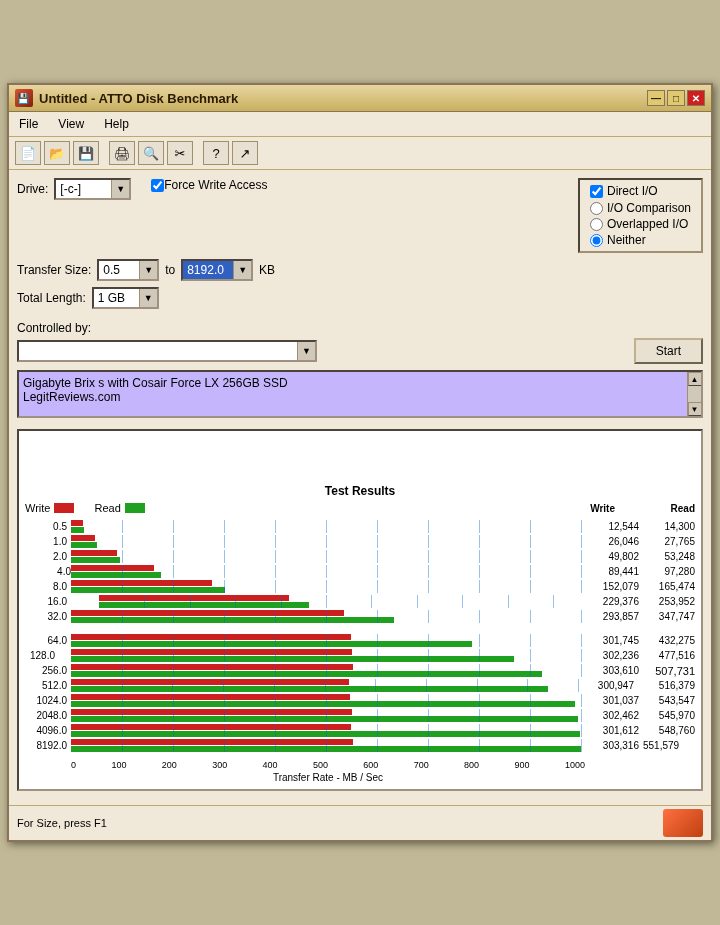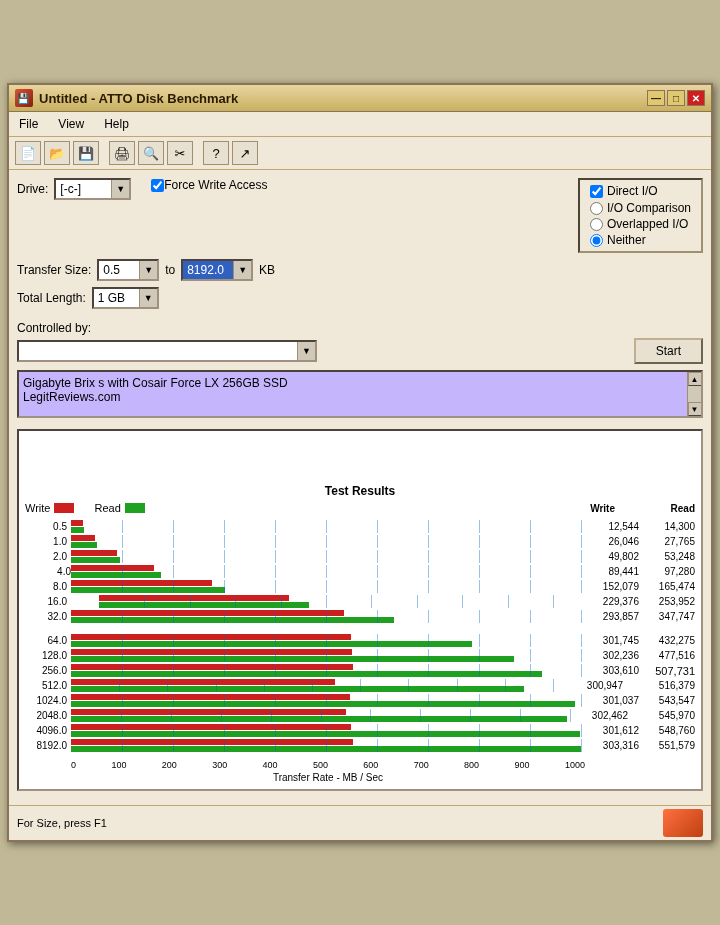--- a/index.html
+++ b/index.html
@@ -564,21 +564,21 @@
               <div style="position: absolute; top: 0px; bottom: 0px; left: 100%; width: 1px; background: rgba(0, 100, 200, 0.4); pointer-events: none;"></div>
               <div style="background: rgb(204, 32, 32); height: 6px; width: 54.9094%;"></div>
               <div style="background: rgb(32, 160, 32); height: 6px; width: 78.6786%;"></div>
             </div>
             <div style="display: flex; gap: 4px; padding-left: 6px;">
               <div style="width: 52px; text-align: right; font-size: 10px;">301,745</div>
               <div style="width: 52px; text-align: right; font-size: 10px;">432,275</div>
             </div>
           </div>
           <div style="display: flex; align-items: center; margin-bottom: 2px;">
-            <div style="width: 46px; text-align: right; font-size: 10px; padding-right: 4px; white-space: nowrap;">128.0</div>
+            <div style="width: 46px; text-align: right; font-size: 10px; padding-right: 16px; white-space: nowrap;">128.0</div>
             <div style="flex: 1 1 0%; display: flex; flex-direction: column; gap: 1px; position: relative;">
               <div style="position: absolute; top: 0px; bottom: 0px; left: 10%; width: 1px; background: rgba(0, 100, 200, 0.4); pointer-events: none;"></div>
               <div style="position: absolute; top: 0px; bottom: 0px; left: 20%; width: 1px; background: rgba(0, 100, 200, 0.4); pointer-events: none;"></div>
               <div style="position: absolute; top: 0px; bottom: 0px; left: 30%; width: 1px; background: rgba(0, 100, 200, 0.4); pointer-events: none;"></div>
               <div style="position: absolute; top: 0px; bottom: 0px; left: 40%; width: 1px; background: rgba(0, 100, 200, 0.4); pointer-events: none;"></div>
               <div style="position: absolute; top: 0px; bottom: 0px; left: 50%; width: 1px; background: rgba(0, 100, 200, 0.4); pointer-events: none;"></div>
               <div style="position: absolute; top: 0px; bottom: 0px; left: 60%; width: 1px; background: rgba(0, 100, 200, 0.4); pointer-events: none;"></div>
               <div style="position: absolute; top: 0px; bottom: 0px; left: 70%; width: 1px; background: rgba(0, 100, 200, 0.4); pointer-events: none;"></div>
               <div style="position: absolute; top: 0px; bottom: 0px; left: 80%; width: 1px; background: rgba(0, 100, 200, 0.4); pointer-events: none;"></div>
               <div style="position: absolute; top: 0px; bottom: 0px; left: 90%; width: 1px; background: rgba(0, 100, 200, 0.4); pointer-events: none;"></div>
@@ -621,21 +621,21 @@
               <div style="position: absolute; top: 0px; bottom: 0px; left: 40%; width: 1px; background: rgba(0, 100, 200, 0.4); pointer-events: none;"></div>
               <div style="position: absolute; top: 0px; bottom: 0px; left: 50%; width: 1px; background: rgba(0, 100, 200, 0.4); pointer-events: none;"></div>
               <div style="position: absolute; top: 0px; bottom: 0px; left: 60%; width: 1px; background: rgba(0, 100, 200, 0.4); pointer-events: none;"></div>
               <div style="position: absolute; top: 0px; bottom: 0px; left: 70%; width: 1px; background: rgba(0, 100, 200, 0.4); pointer-events: none;"></div>
               <div style="position: absolute; top: 0px; bottom: 0px; left: 80%; width: 1px; background: rgba(0, 100, 200, 0.4); pointer-events: none;"></div>
               <div style="position: absolute; top: 0px; bottom: 0px; left: 90%; width: 1px; background: rgba(0, 100, 200, 0.4); pointer-events: none;"></div>
               <div style="position: absolute; top: 0px; bottom: 0px; left: 100%; width: 1px; background: rgba(0, 100, 200, 0.4); pointer-events: none;"></div>
               <div style="background: rgb(204, 32, 32); height: 6px; width: 54.7638%;"></div>
               <div style="background: rgb(32, 160, 32); height: 6px; width: 93.9848%;"></div>
             </div>
-            <div style="display: flex; gap: 20px; padding-left: 18px; justify-content: center;">
+            <div style="display: flex; gap: 9px; padding-left: 4px; justify-content: center;">
               <div style="width: 52px; text-align: right; font-size: 10px;">300,947</div>
               <div style="width: 52px; text-align: right; font-size: 10px;">516,379</div>
             </div>
           </div>
           <div style="display: flex; align-items: center; margin-bottom: 2px;">
             <div style="width: 46px; text-align: right; font-size: 10px; padding-right: 4px; white-space: nowrap;">1024.0</div>
             <div style="flex: 1 1 0%; display: flex; flex-direction: column; gap: 1px; position: relative;">
               <div style="position: absolute; top: 0px; bottom: 0px; left: 10%; width: 1px; background: rgba(0, 100, 200, 0.4); pointer-events: none;"></div>
               <div style="position: absolute; top: 0px; bottom: 0px; left: 20%; width: 1px; background: rgba(0, 100, 200, 0.4); pointer-events: none;"></div>
               <div style="position: absolute; top: 0px; bottom: 0px; left: 30%; width: 1px; background: rgba(0, 100, 200, 0.4); pointer-events: none;"></div>
@@ -663,21 +663,21 @@
               <div style="position: absolute; top: 0px; bottom: 0px; left: 40%; width: 1px; background: rgba(0, 100, 200, 0.4); pointer-events: none;"></div>
               <div style="position: absolute; top: 0px; bottom: 0px; left: 50%; width: 1px; background: rgba(0, 100, 200, 0.4); pointer-events: none;"></div>
               <div style="position: absolute; top: 0px; bottom: 0px; left: 60%; width: 1px; background: rgba(0, 100, 200, 0.4); pointer-events: none;"></div>
               <div style="position: absolute; top: 0px; bottom: 0px; left: 70%; width: 1px; background: rgba(0, 100, 200, 0.4); pointer-events: none;"></div>
               <div style="position: absolute; top: 0px; bottom: 0px; left: 80%; width: 1px; background: rgba(0, 100, 200, 0.4); pointer-events: none;"></div>
               <div style="position: absolute; top: 0px; bottom: 0px; left: 90%; width: 1px; background: rgba(0, 100, 200, 0.4); pointer-events: none;"></div>
               <div style="position: absolute; top: 0px; bottom: 0px; left: 100%; width: 1px; background: rgba(0, 100, 200, 0.4); pointer-events: none;"></div>
               <div style="background: rgb(204, 32, 32); height: 6px; width: 55.055%;"></div>
               <div style="background: rgb(32, 160, 32); height: 6px; width: 99.372%;"></div>
             </div>
-            <div style="display: flex; gap: 15px; padding-left: 6px;">
+            <div style="display: flex; gap: 4px; padding-left: 6px;">
               <div style="width: 52px; text-align: right; font-size: 10px;">302,462</div>
               <div style="width: 52px; text-align: right; font-size: 10px;">545,970</div>
             </div>
           </div>
           <div style="display: flex; align-items: center; margin-bottom: 2px;">
             <div style="width: 46px; text-align: right; font-size: 10px; padding-right: 4px; white-space: nowrap;">4096.0</div>
             <div style="flex: 1 1 0%; display: flex; flex-direction: column; gap: 1px; position: relative;">
               <div style="position: absolute; top: 0px; bottom: 0px; left: 10%; width: 1px; background: rgba(0, 100, 200, 0.4); pointer-events: none;"></div>
               <div style="position: absolute; top: 0px; bottom: 0px; left: 20%; width: 1px; background: rgba(0, 100, 200, 0.4); pointer-events: none;"></div>
               <div style="position: absolute; top: 0px; bottom: 0px; left: 30%; width: 1px; background: rgba(0, 100, 200, 0.4); pointer-events: none;"></div>
@@ -707,21 +707,21 @@
               <div style="position: absolute; top: 0px; bottom: 0px; left: 60%; width: 1px; background: rgba(0, 100, 200, 0.4); pointer-events: none;"></div>
               <div style="position: absolute; top: 0px; bottom: 0px; left: 70%; width: 1px; background: rgba(0, 100, 200, 0.4); pointer-events: none;"></div>
               <div style="position: absolute; top: 0px; bottom: 0px; left: 80%; width: 1px; background: rgba(0, 100, 200, 0.4); pointer-events: none;"></div>
               <div style="position: absolute; top: 0px; bottom: 0px; left: 90%; width: 1px; background: rgba(0, 100, 200, 0.4); pointer-events: none;"></div>
               <div style="position: absolute; top: 0px; bottom: 0px; left: 100%; width: 1px; background: rgba(0, 100, 200, 0.4); pointer-events: none;"></div>
               <div style="background: rgb(204, 32, 32); height: 6px; width: 55.2006%;"></div>
               <div style="background: rgb(32, 160, 32); height: 6px; width: 100%;"></div>
             </div>
             <div style="display: flex; gap: 4px; padding-left: 6px;">
               <div style="width: 52px; text-align: right; font-size: 10px;">303,316</div>
-              <div style="width: 52px; text-align: right; font-size: 10px;">551,579</div>
+              <div style="width: 52px; text-align: left; font-size: 10px;">551,579</div>
             </div>
           </div>
         </div>
 
       <div style="display:flex; margin-top:4px;">
         <div style="width:46px;"></div>
         <div style="flex:1;">
           <div class="chart-x-labels" id="x-labels-container">
               <span style="font-size: 9px;">0</span>
               <span style="font-size: 9px;">100</span>

